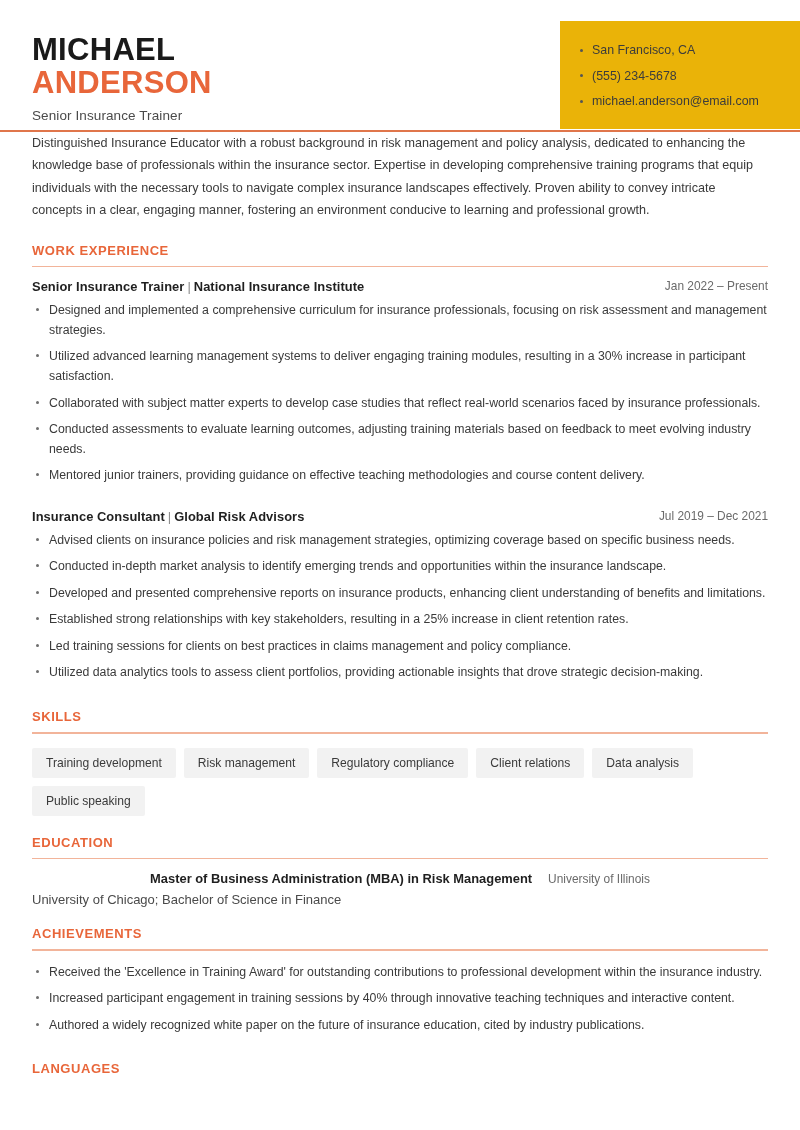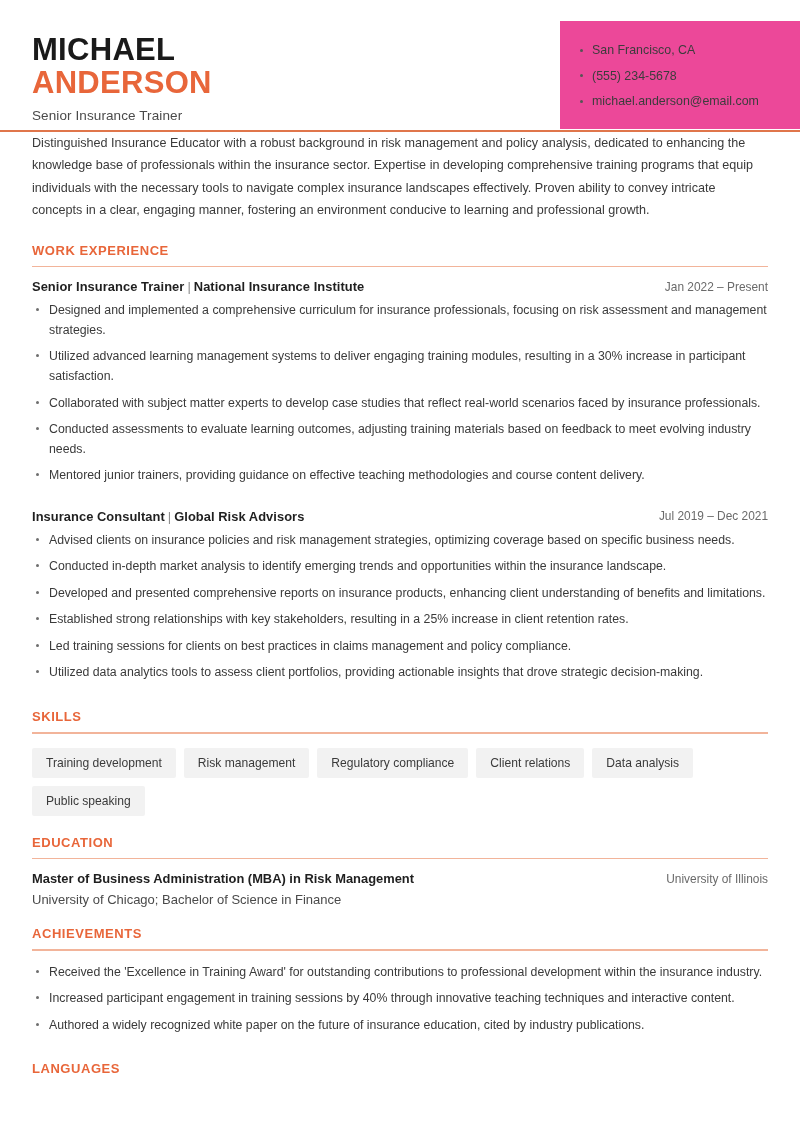--- a/index.html
+++ b/index.html
@@ -55,21 +55,21 @@
   }
 
   .job-title {
     font-size: 13.5px;
     color: #4a4a4a;
     margin-top: 9px;
     letter-spacing: 0.1px;
   }
 
   .contact-box {
-    background: #ec4899;
+    background: #eab308;
     width: 240px;
     padding: 17px 18px 15px 18px;
     margin-top: 0px;
   }
 
   .contact-list {
     list-style: none;
   }
 
   .contact-item {
@@ -128,21 +128,21 @@
     margin-bottom: 12px;
   }
 
   
   .entry { margin-bottom: 2px; }
 
   .entry + .entry { margin-top: 16px; }
 
   .entry-head {
     display: flex;
-    align-items: center;
+    align-items: flex-start;
     justify-content: space-between;
     gap: 16px;
     margin-bottom: 7px;
   }
 
   .entry-role {
     font-size: 12.9px;
     font-weight: bold;
     color: #1f1f1f;
     letter-spacing: 0.05px;
@@ -197,21 +197,21 @@
     font-size: 12.1px;
     padding: 8px 14px;
     border-radius: 2px;
     white-space: nowrap;
   }
 
   
   .edu-head {
     display: flex;
     align-items: baseline;
-    justify-content: space-between;
+    justify-content: center;
     gap: 16px;
   }
 
   .edu-degree {
     font-size: 12.9px;
     font-weight: bold;
     color: #1f1f1f;
   }
 
   .edu-school-right {

